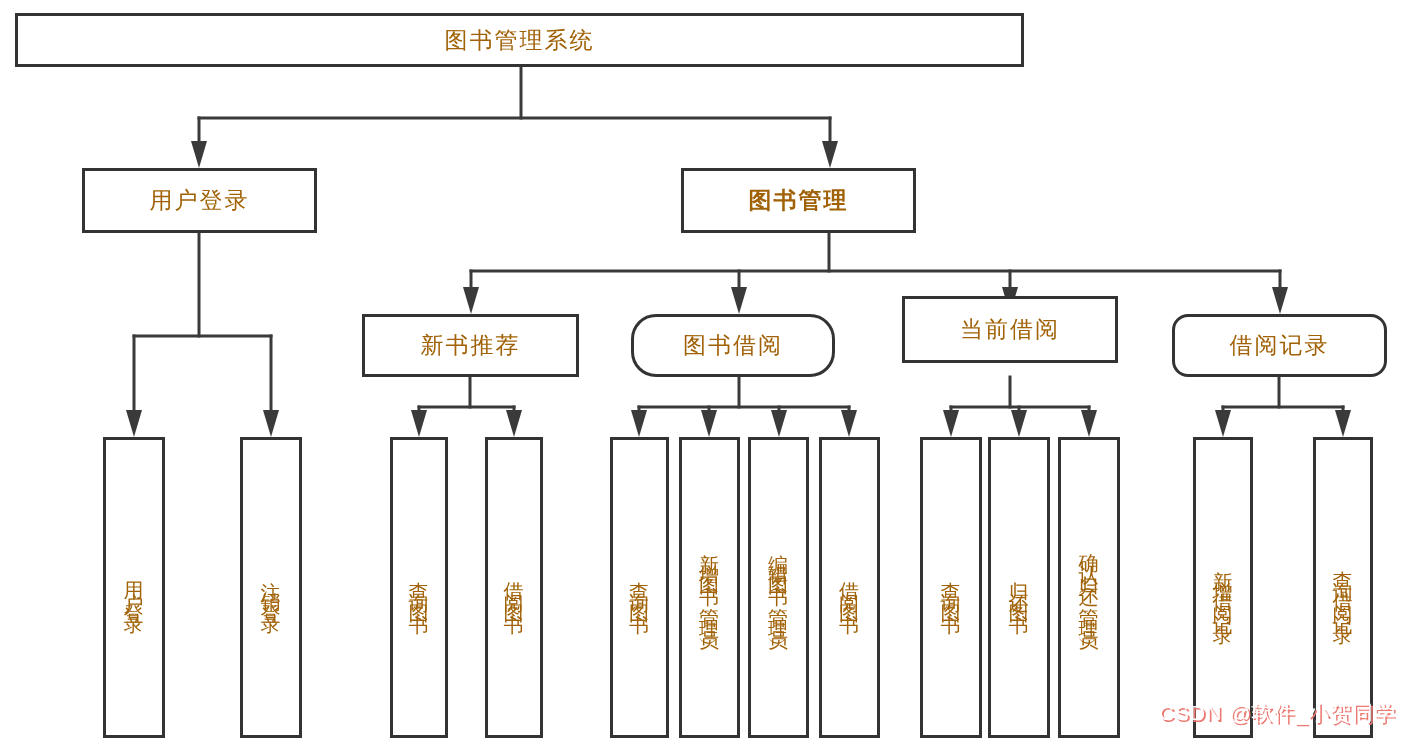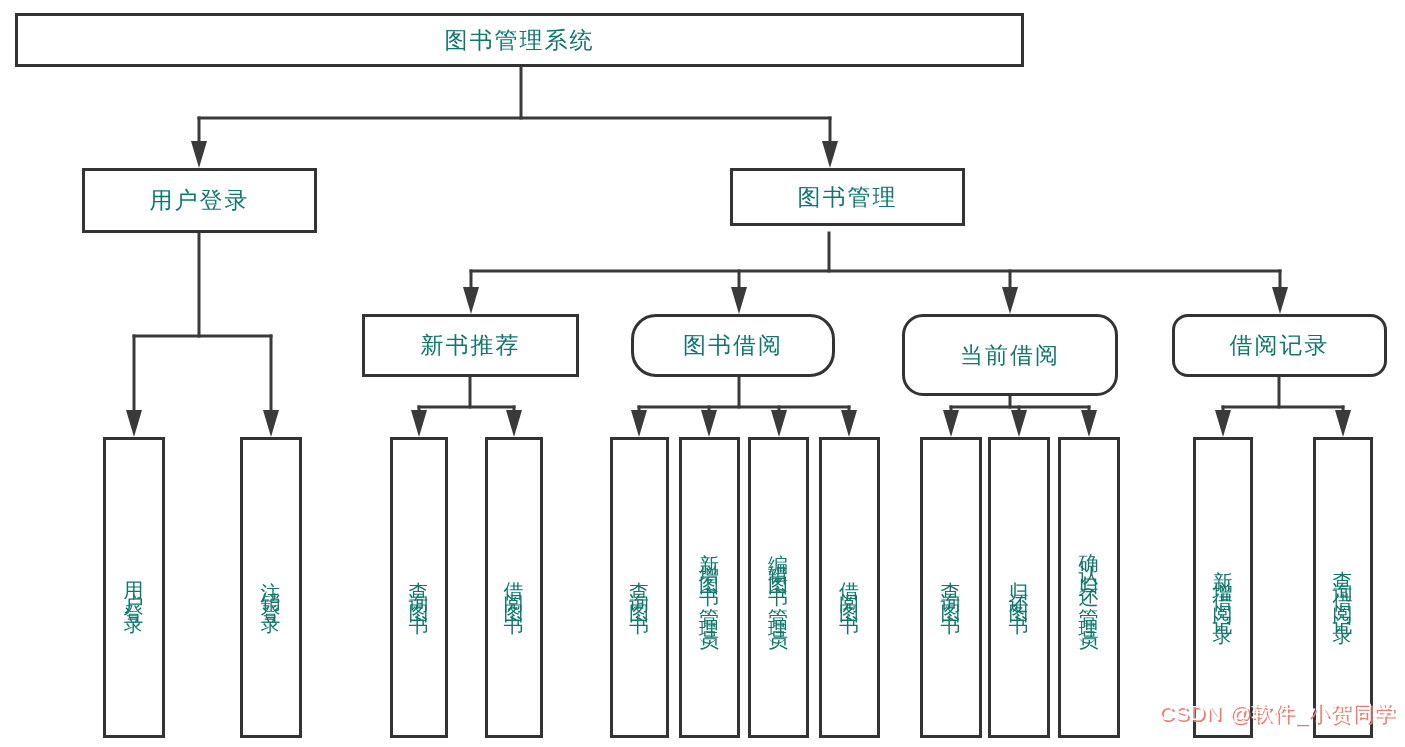--- a/index.html
+++ b/index.html
@@ -18,21 +18,21 @@
     z-index: 1;
   }
   .node {
     position: absolute;
     box-sizing: border-box;
     background: #ffffff;
     border: 3px solid #333333;
     display: flex;
     align-items: center;
     justify-content: center;
-    color: #0f766e;
+    color: #a16207;
     z-index: 2;
   }
   .node.h { font-size: 23px; letter-spacing: 2px; }
   .node.root { font-size: 23px; letter-spacing: 2px; }
   .node.v { font-size: 20px; }
   .node.v .vtext {
     writing-mode: vertical-rl;
     text-orientation: mixed;
     letter-spacing: 11px;
     line-height: 1;
@@ -111,25 +111,25 @@
       <line x1="1223" y1="407" x2="1343" y2="407" stroke="#3a3a3a" stroke-width="3" stroke-linecap="square"></line>
       <line x1="1223" y1="407" x2="1223" y2="415" stroke="#3a3a3a" stroke-width="3" stroke-linecap="square"></line>
       <polygon points="1215,410 1231,410 1223,437" fill="#3a3a3a"></polygon>
       <line x1="1343" y1="407" x2="1343" y2="415" stroke="#3a3a3a" stroke-width="3" stroke-linecap="square"></line>
       <polygon points="1335,410 1351,410 1343,437" fill="#3a3a3a"></polygon>
     </svg>
 
   <div class="node root" style="left: 15px; top: 13px; width: 1009px; height: 54px;">图书管理系统</div>
 
   <div class="node h" style="left: 82px; top: 168px; width: 235px; height: 65px;">用户登录</div>
-  <div class="node h" style="left: 730px; top: 168px; width: 235px; height: 58px;">图书管理</div>
+  <div class="node h" style="left: 681px; top: 168px; width: 235px; height: 65px; font-weight: bold;">图书管理</div>
 
   <div class="node h" style="left: 362px; top: 314px; width: 217px; height: 63px;">新书推荐</div>
   <div class="node h" style="left: 631px; top: 314px; width: 204px; height: 63px; border-radius: 25px;">图书借阅</div>
-  <div class="node h" style="left: 902px; top: 314px; width: 216px; height: 82px; border-radius: 21px;">当前借阅</div>
+  <div class="node h" style="left: 902px; top: 296px; width: 216px; height: 67px;">当前借阅</div>
   <div class="node h" style="left: 1172px; top: 314px; width: 215px; height: 63px; border-radius: 16px;">借阅记录</div>
 
   <div class="node v" style="left: 103px; top: 437px; width: 62px; height: 301px;">
     <span class="vtext">用户登录</span>
   </div>
   <div class="node v" style="left: 240px; top: 437px; width: 62px; height: 301px;">
     <span class="vtext">注销登录</span>
   </div>
   <div class="node v" style="left: 390px; top: 437px; width: 58px; height: 301px;">
     <span class="vtext">查询图书</span>

